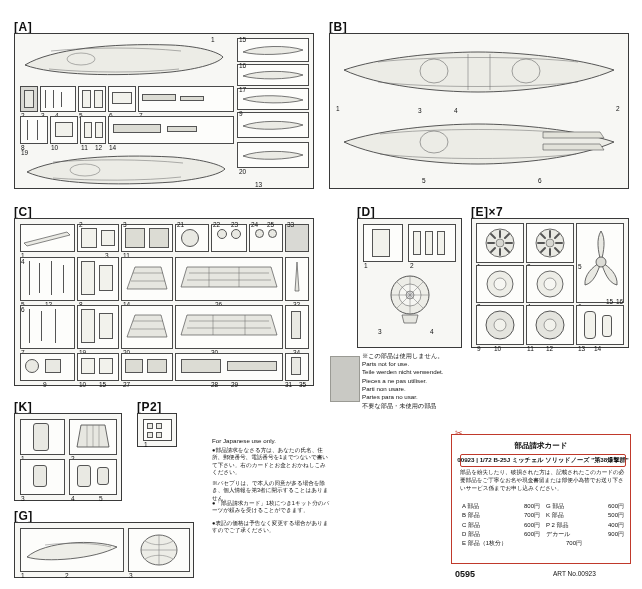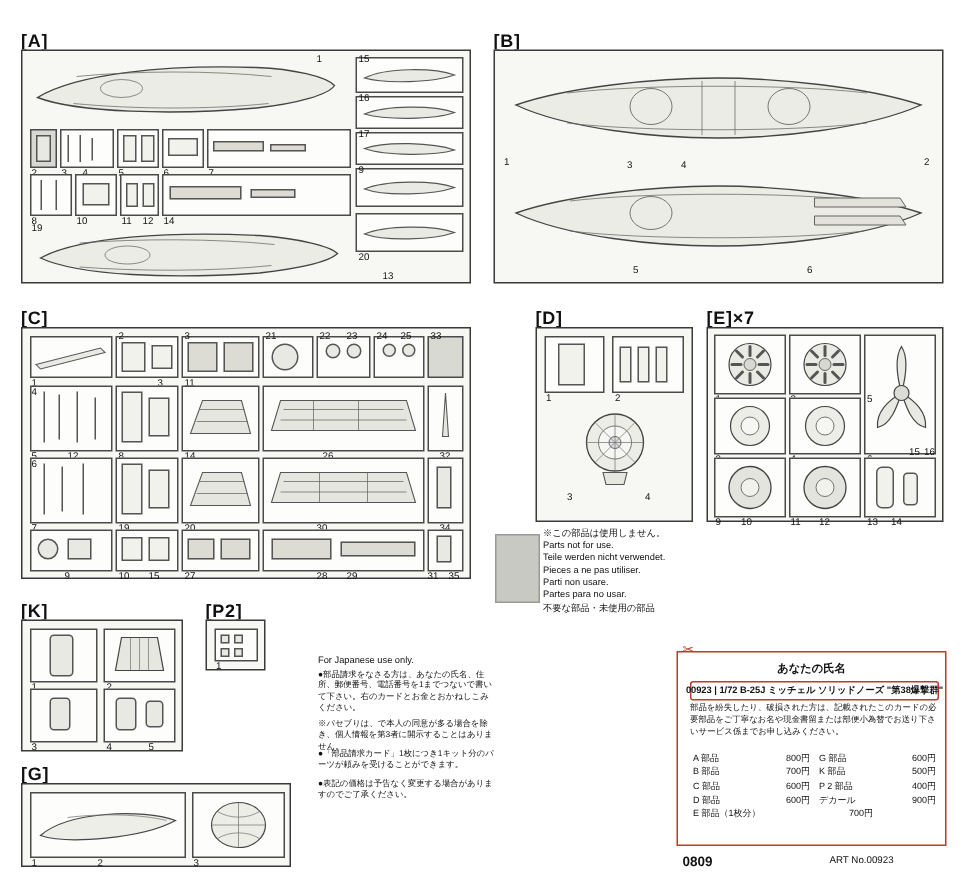--- a/index.html
+++ b/index.html
@@ -554,21 +554,21 @@
   </div>
 
   <div class="en" style="left:212px;top:437px;width:100px;">For Japanese use only.</div>
   <div class="jp small" style="left:212px;top:447px;width:118px;">●部品請求をなさる方は、あなたの氏名、住所、郵便番号、電話番号を1までつないで書いて下さい。右のカードとお金とおかねしこみください。</div>
   <div class="jp small" style="left:212px;top:480px;width:118px;">※パセブりは、で本人の同意が多る場合を除き、個人情報を第3者に開示することはありません。</div>
   <div class="jp small" style="left:212px;top:500px;width:118px;">●「部品請求カード」1枚につき1キット分のパーツが頼みを受けることができます。</div>
   <div class="jp small" style="left:212px;top:520px;width:118px;">●表記の価格は予告なく変更する場合がありますのでご了承ください。</div>
 
   <div class="scissors">✂</div>
   <div class="card">
-    <div class="card-title">あなたの氏名</div>
+    <div class="card-title">部品請求カード</div>
     <div class="card-code">00923 | 1/72 B-25J ミッチェル ソリッドノーズ "第38爆撃群"</div>
     <div class="card-body">部品を紛失したり、破損された方は、記載されたこのカードの必要部品をご丁寧なお名や現金書留または部便小為替でお送り下さいサービス係までお申し込みください。</div>
     <div class="price-table">
       <div class="price-row">
         <div class="price-col">
             <span>A 部品</span>
             <span>800円</span>
           </div>
         <div class="price-col">
             <span>G 部品</span>
@@ -607,16 +607,16 @@
       </div>
       <div class="price-row">
         <div class="price-col" style="width:120px;">
             <span>E 部品（1枚分）</span>
             <span>700円</span>
           </div>
       </div>
     </div>
   </div>
 
-  <div class="footer-code">0809</div>
+  <div class="footer-code">0595</div>
   <div class="footer-art">ART No.00923</div>
 
 </div>
 
 </body></html>

